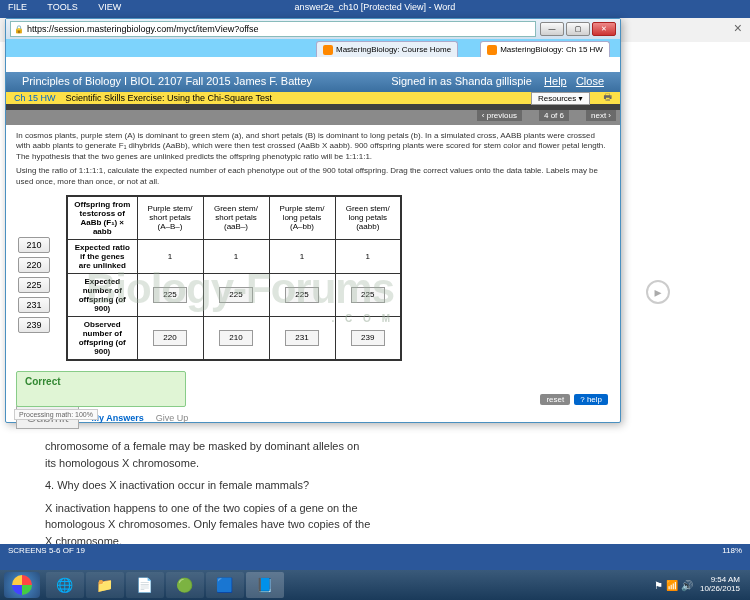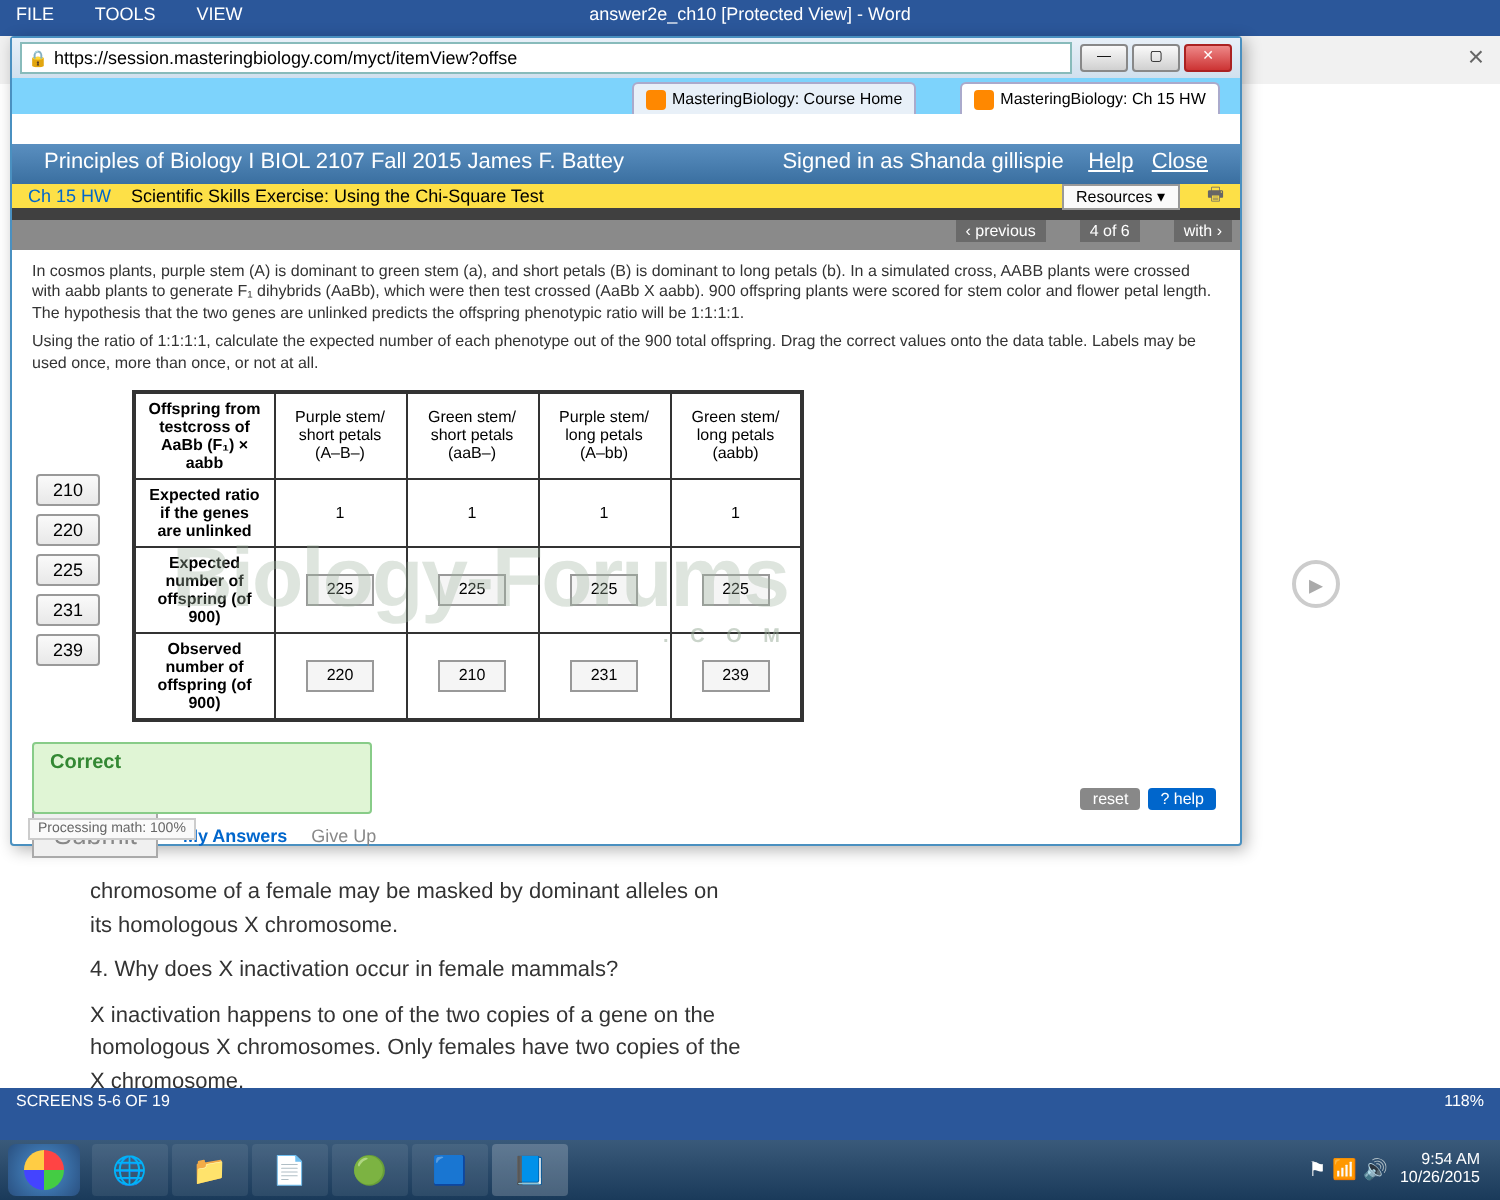--- a/index.html
+++ b/index.html
@@ -150,21 +150,21 @@
   </div>
   <div class="mb-subheader">
     <a>Ch 15 HW</a>
     <span>Scientific Skills Exercise: Using the Chi-Square Test</span>
     <span class="mb-resources"><span>Resources</span> ▾</span>
     <span style="margin-left:4px;color:#666">🖶</span>
   </div>
   <div class="mb-navbar">
     <span class="mb-navbtn">‹ previous</span>
     <span class="mb-navbtn">4 of 6</span>
-    <span class="mb-navbtn">with ›</span>
+    <span class="mb-navbtn">next ›</span>
   </div>
 
   <div class="mb-content">
     <p class="intro">In cosmos plants, purple stem (A) is dominant to green stem (a), and short petals (B) is dominant to long petals (b). In a simulated cross, AABB plants were crossed with aabb plants to generate F₁ dihybrids (AaBb), which were then test crossed (AaBb X aabb). 900 offspring plants were scored for stem color and flower petal length. The hypothesis that the two genes are unlinked predicts the offspring phenotypic ratio will be 1:1:1:1.</p>
     <p class="question">Using the ratio of 1:1:1:1, calculate the expected number of each phenotype out of the 900 total offspring. Drag the correct values onto the data table. Labels may be used once, more than once, or not at all.</p>
 
     <div class="table-area">
       <div class="value-chips">
         <div class="chip">210</div>
         <div class="chip">220</div>

